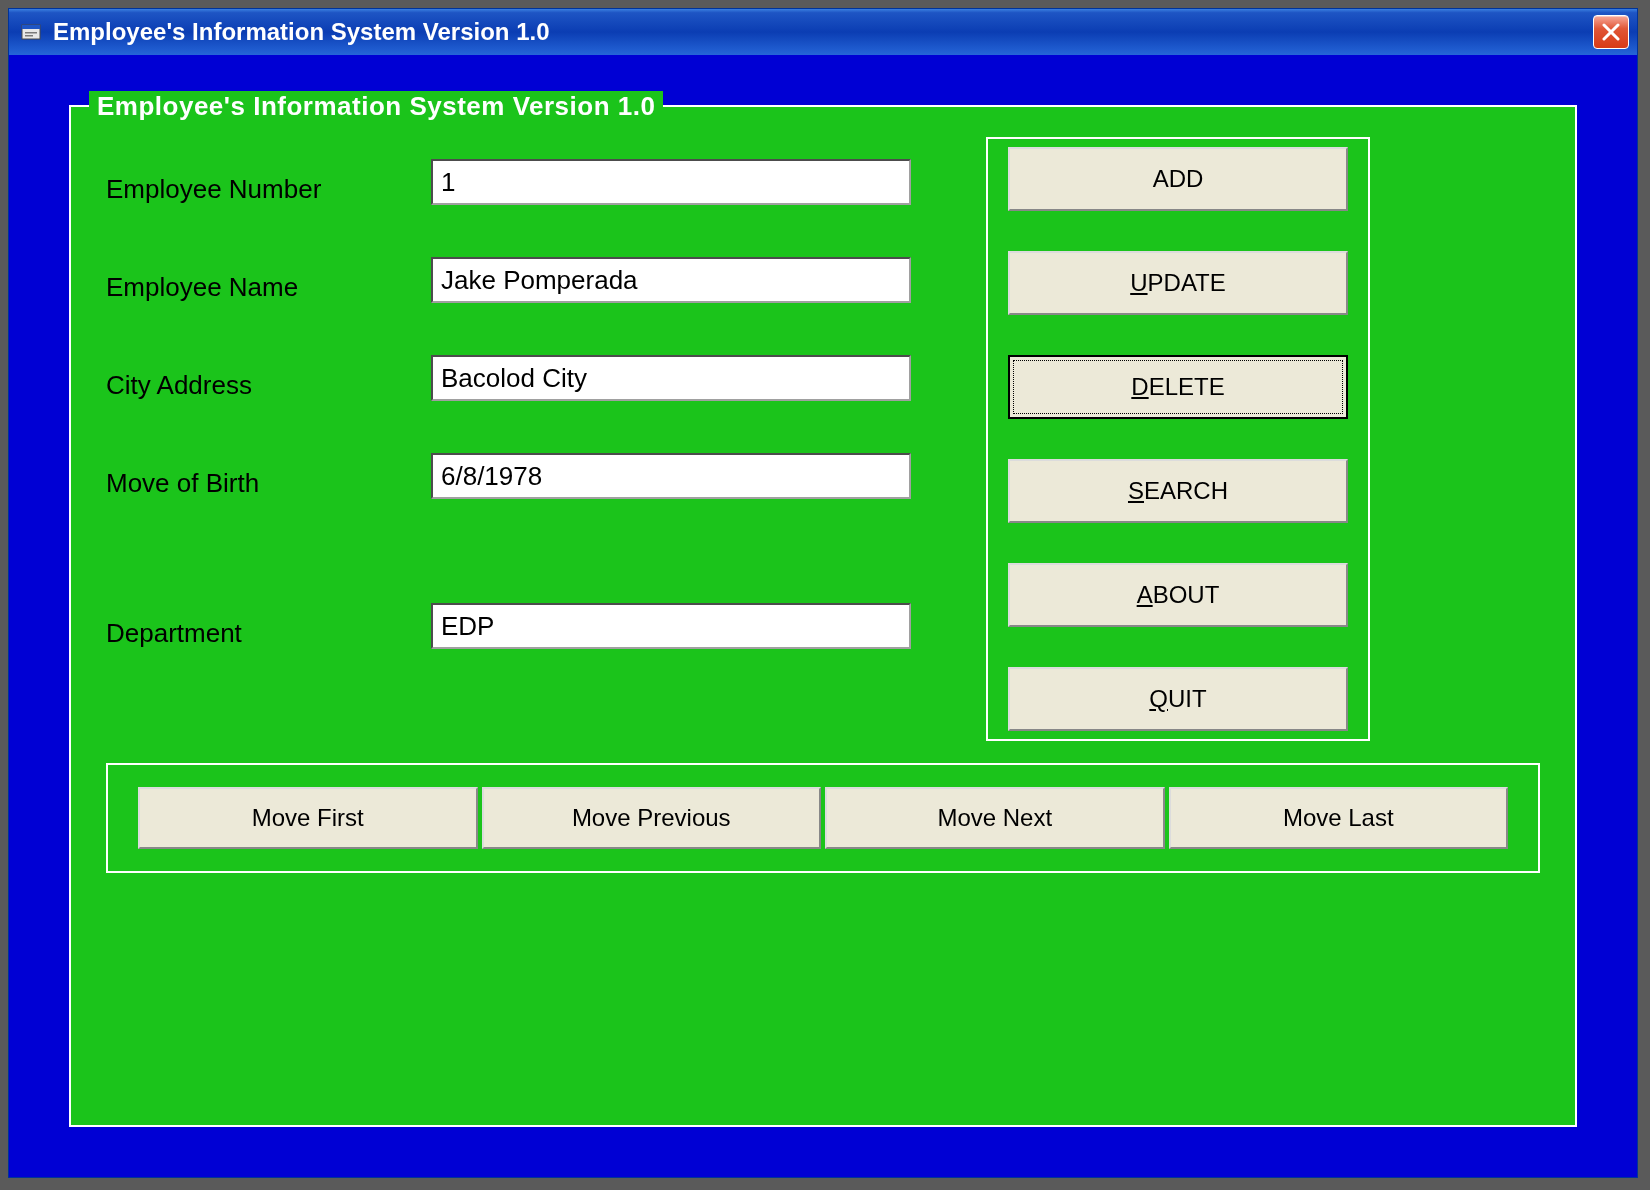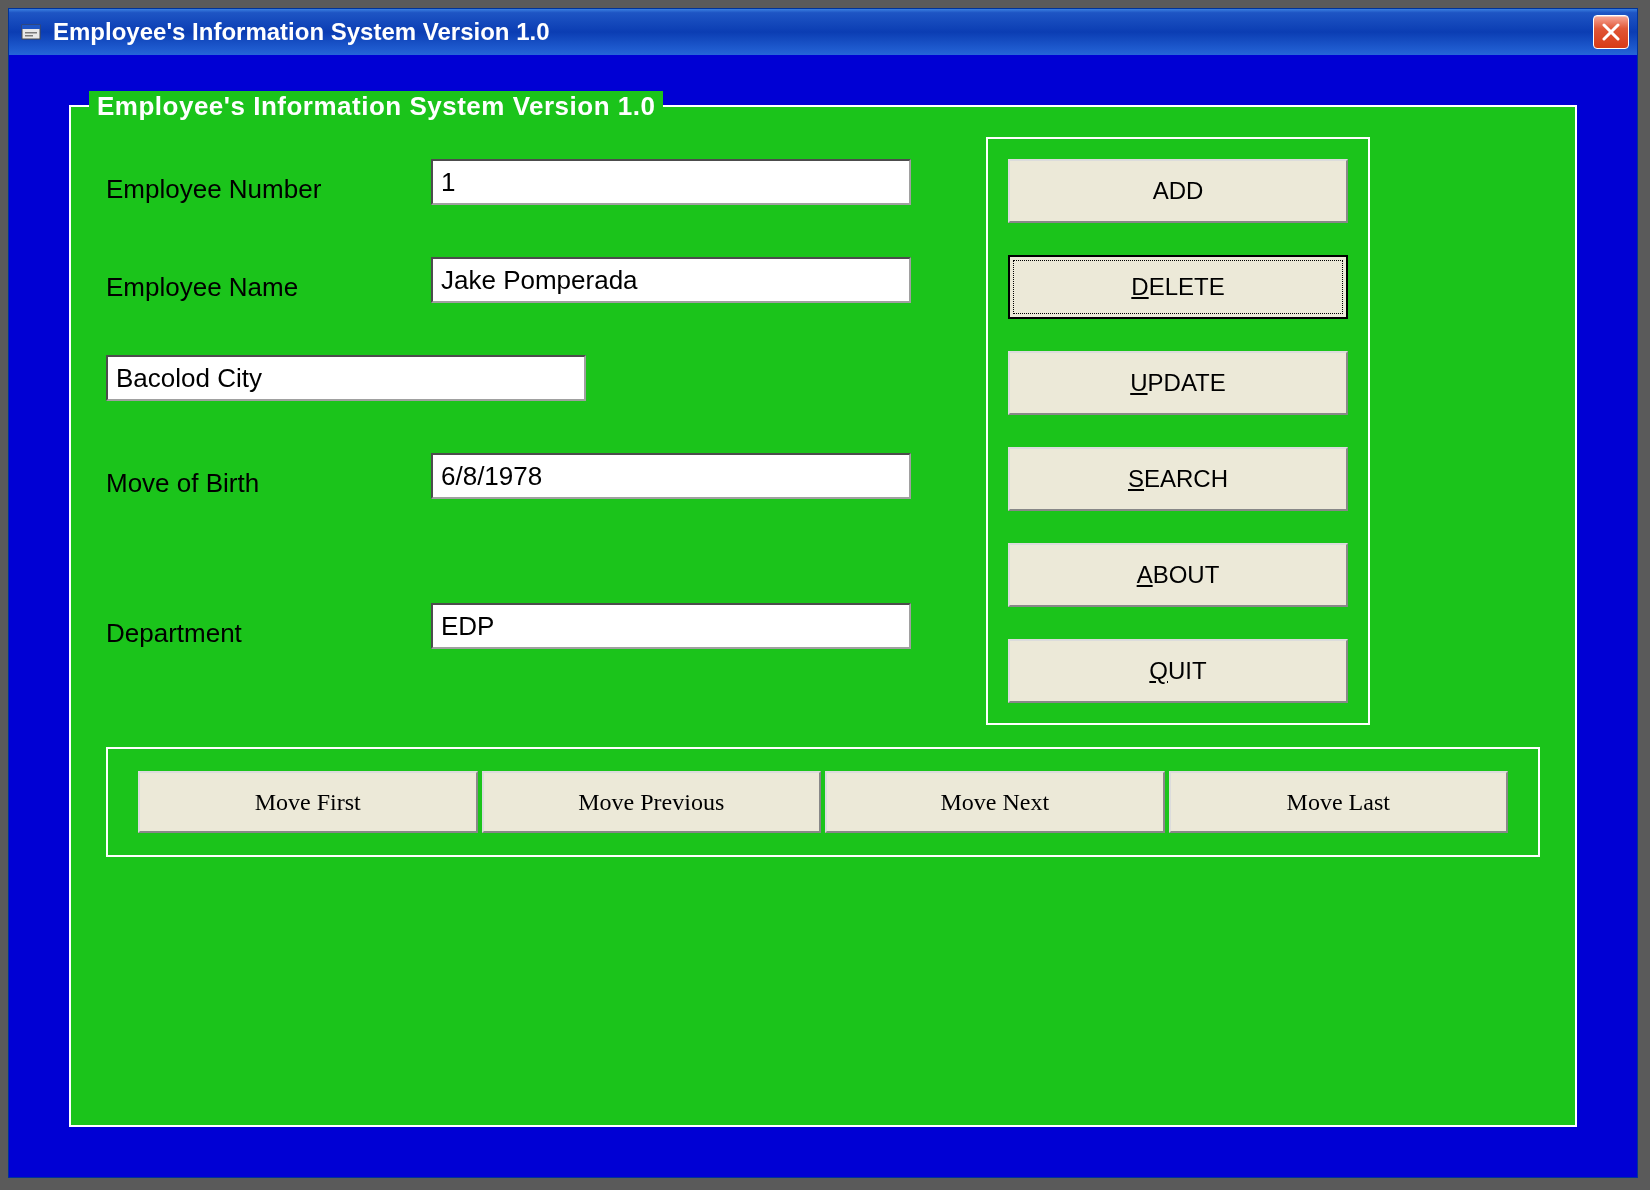--- a/index.html
+++ b/index.html
@@ -100,24 +100,24 @@
       height: 46px;
       font-size: 26px;
       padding: 4px 8px;
       border: 2px inset #a0a0a0;
       background: #ffffff;
       font-family: Tahoma, Arial, sans-serif;
     }
     .action-panel {
       border: 2px solid #ffffff;
       flex: 0 0 380px;
-      padding: 20px 20px;
+      padding: 8px 20px;
       display: flex;
       flex-direction: column;
-      gap: 32px;
+      gap: 40px;
       align-items: flex-end;
     }
     .action-btn {
       width: 340px;
       height: 64px;
       background: #ece9d8;
       border: 2px outset #dcdcdc;
       font-size: 24px;
       font-family: Tahoma, Arial, sans-serif;
       cursor: pointer;
@@ -133,21 +133,21 @@
       padding: 22px 30px;
       display: flex;
       gap: 4px;
     }
     .nav-btn {
       flex: 1;
       height: 62px;
       background: #ece9d8;
       border: 2px outset #dcdcdc;
       font-size: 24px;
-      font-family: Liberation Serif, serif;
+      font-family: Liberation Sans, sans-serif;
       cursor: pointer;
     }
     .underline-first {
       text-decoration: underline;
     }
   </style>
 </head>
 <body>
 
 <div class="window">
@@ -180,42 +180,43 @@
             <div class="field-label">Employee Number</div>
             <input class="field-input" value="1" style="">
           </div>
 
           <div class="field-row">
             <div class="field-label">Employee Name</div>
             <input class="field-input" value="Jake Pomperada" style="">
           </div>
 
           <div class="field-row">
+            <div class="field-label">City Address</div>
             <input class="field-input" value="Bacolod City" style="">
           </div>
 
           <div class="field-row">
             <div class="field-label">Move of Birth</div>
             <input class="field-input" value="6/8/1978" style="">
           </div>
 
           <div class="field-row">
           </div>
 
           <div class="field-row" style="margin-bottom:16px">
             <div class="field-label">Department</div>
             <input class="field-input" value="EDP" style="">
           </div>
 
         </div>
 
         <div class="action-panel">
           <button class="action-btn">ADD</button>
+          <button class="action-btn"><span class="underline-first">U</span><span>PDATE</span></button>
           <button class="action-btn focused"><span class="underline-first">D</span><span>ELETE</span></button>
-          <button class="action-btn"><span class="underline-first">U</span><span>PDATE</span></button>
           <button class="action-btn"><span class="underline-first">S</span><span>EARCH</span></button>
           <button class="action-btn"><span class="underline-first">A</span><span>BOUT</span></button>
           <button class="action-btn"><span class="underline-first">Q</span><span>UIT</span></button>
         </div>
       </div>
 
       <div class="nav-panel">
         <button class="nav-btn">Move First</button>
         <button class="nav-btn">Move Previous</button>
         <button class="nav-btn">Move Next</button>

